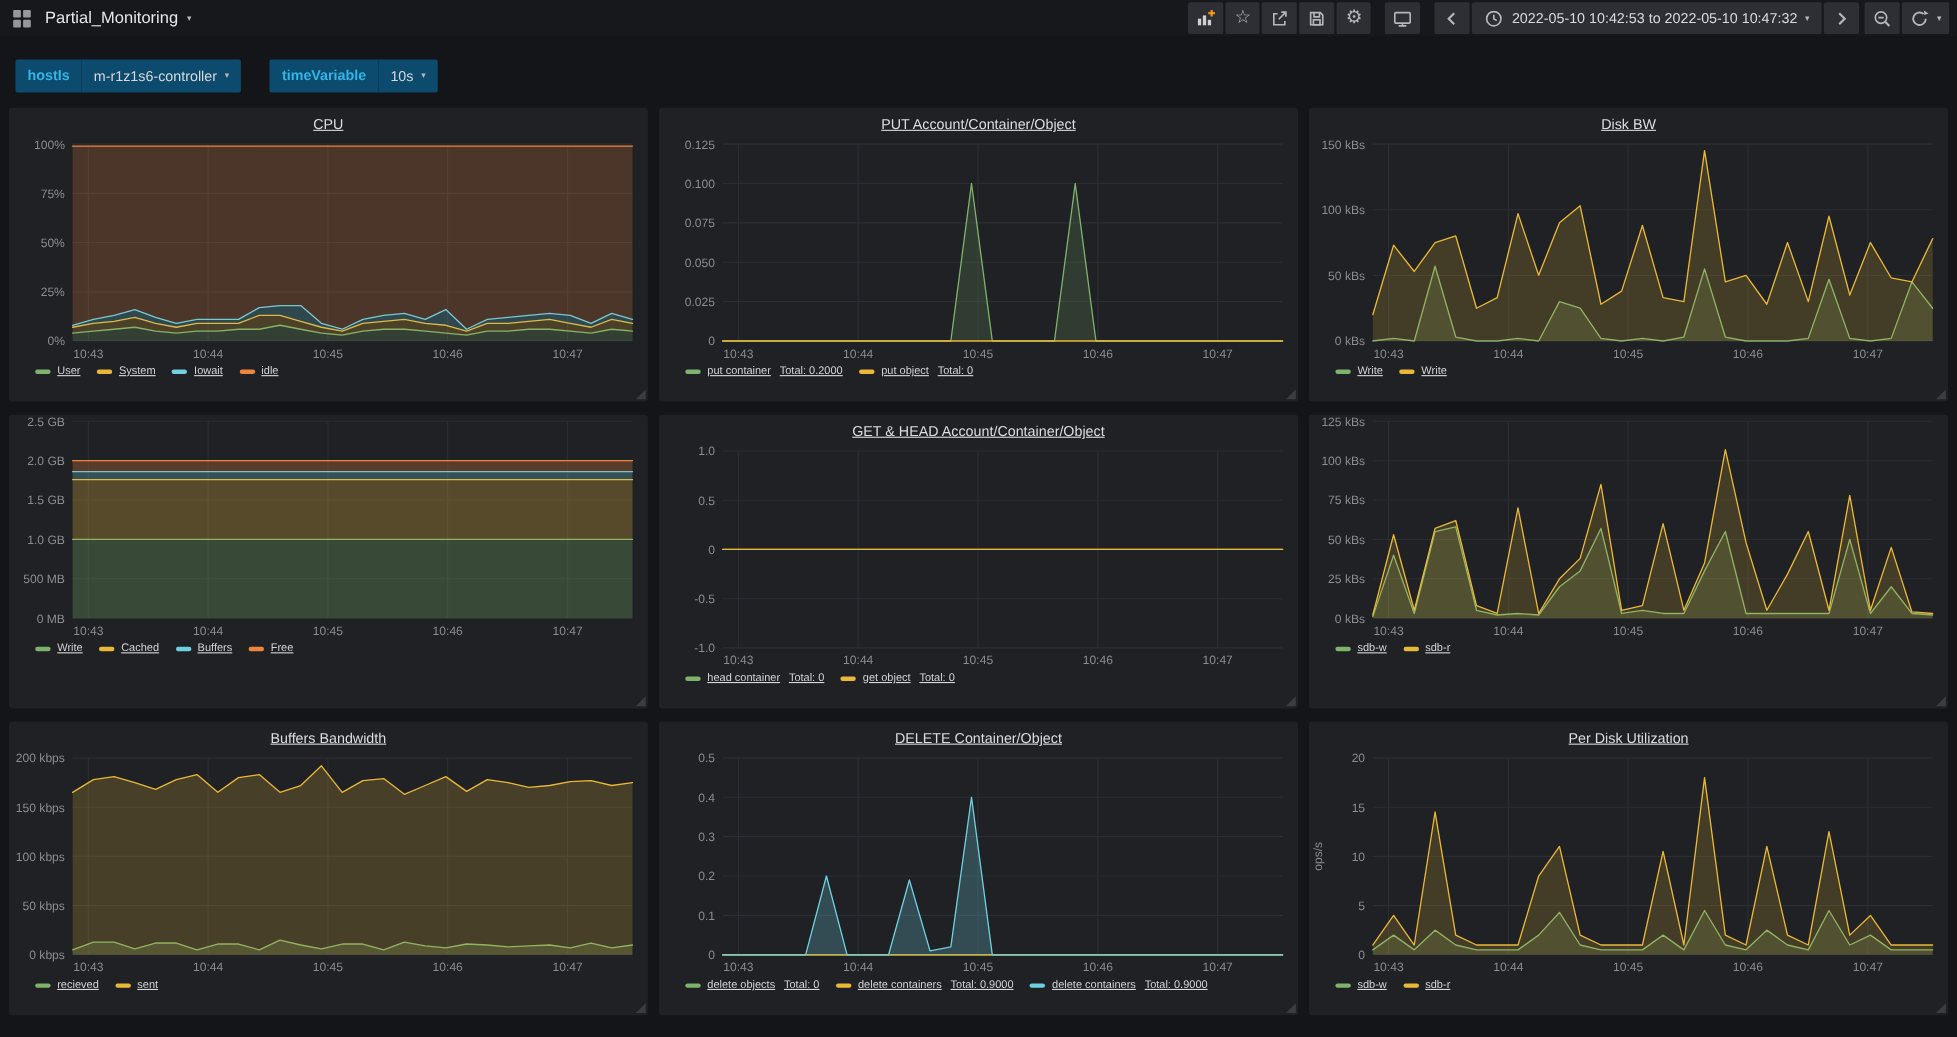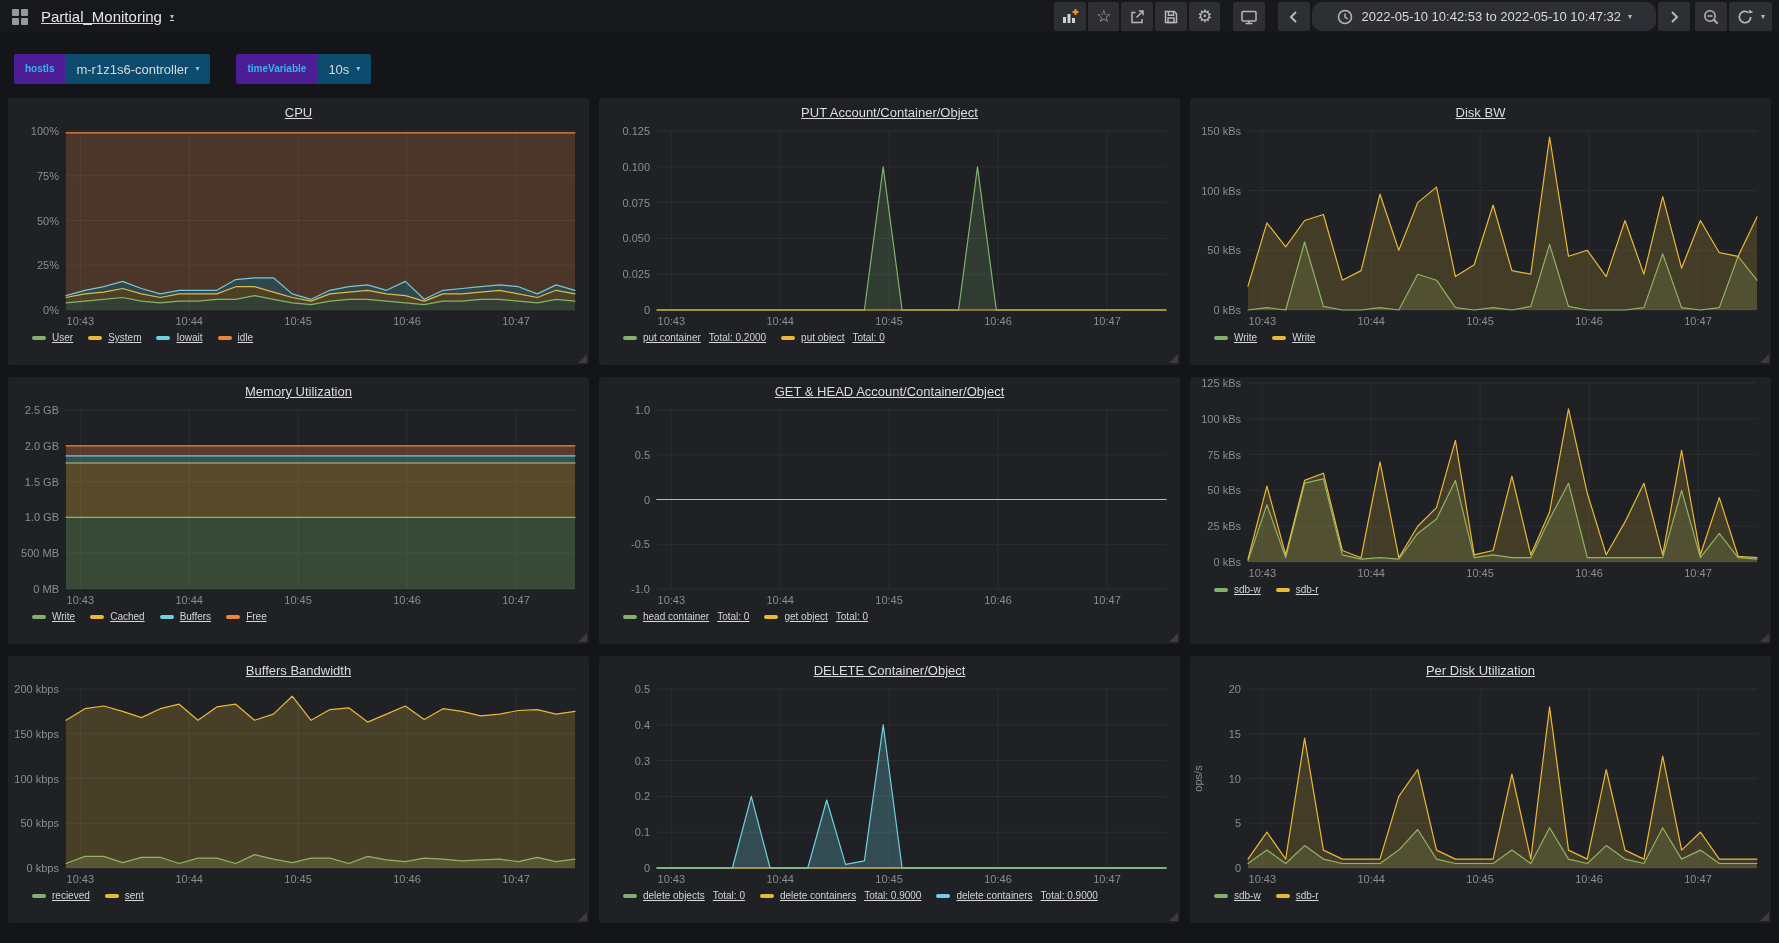--- a/index.html
+++ b/index.html
@@ -4,38 +4,38 @@
 <style>
   * { box-sizing: border-box; }
   html,body { margin:0; padding:0; }
   body {
     width:1779px; height:943px; overflow:hidden;
     background:#141518; color:#d8d9da;
     font-family:"Liberation Sans", sans-serif;
   }
   
   .navbar { height:33px; background:#17181b; display:flex; justify-content:space-between; align-items:center; padding:0 7px 0 10px; }
-  .nav-left { display:flex; align-items:center; gap:11px;text-decoration:underline; }
+  .nav-left { display:flex; align-items:center; gap:11px; }
   .plain-btn { background:none; border:none; padding:0; display:flex; align-items:center; cursor:pointer; }
   .dash-title { font-size:15px; color:#e6e7e8; display:flex; align-items:center; gap:8px; }
   .nav-right { display:flex; align-items:center; }
   .grp { display:flex; gap:2px; }
   .sep { width:13px; }
   .sep-s { width:5px; }
   .nav-btn { height:29px; min-width:31px; background:#2d2f34; border:none; border-radius:2px;
              display:flex; align-items:center; justify-content:center; gap:7px;
              color:#b6b7b9; cursor:pointer; padding:0 7px; }
   .icon-glyph { font-family:"DejaVu Sans", sans-serif; font-size:15px; color:#b6b7b9; line-height:1; }
   .icon-glyph.big { font-size:17px; }
   .caret { font-family:"DejaVu Sans", sans-serif; font-size:8px; color:#b6b7b9; line-height:1; }
-  .time-btn { font-size:13px; color:#d8d9da; padding:0 24px;border-radius:10px; }
+  .time-btn { font-size:13px; color:#d8d9da; padding:0 11px; }
   
   .submenu { display:flex; gap:26px; padding:21px 8px 6px 14px; }
   .variable { display:flex; align-items:stretch; }
-  .var-label { background:#4c1d95; color:#33b5e5; font-weight:700; font-size:10px;
+  .var-label { background:#0c4a6e; color:#33b5e5; font-weight:700; font-size:13px;
                padding:0 11px; height:30px; line-height:30px; border-radius:2px 0 0 2px; }
   .var-value { background:#0c4a6e; border:none; color:#d8d9da; font-size:13px; height:30px;
                padding:0 11px; display:flex; align-items:center; gap:7px; cursor:pointer;
                border-radius:0 2px 2px 0; }
   
   #dashboard { display:grid; grid-template-columns:repeat(3,1fr); grid-auto-rows:267px; gap:12px 10px; padding:8px;text-decoration:underline; }
   .panel { position:relative; background:#1f2124; border-radius:3px; display:flex; flex-direction:column; overflow:hidden; }
   .panel-title { margin:0; font-size:13px; font-weight:500; color:#dcdddf; text-align:center;
                  height:27px; line-height:29px; cursor:pointer; }
   svg.chart { display:block; width:100%; }
@@ -291,21 +291,20 @@
           <span>Write</span>
         </span>
         <span class="legend-item">
           <span class="dash" style="background: rgb(234, 184, 57);"></span>
           <span>Write</span>
         </span>
       </div>
       <span class="resize"></span>
     </section>
     <section class="panel">
-      <h2 class="panel-title">Memory Utilization</h2>
       <svg viewBox="0 0 581 205" height="205" class="chart">
         <line x1="58" x2="567" y1="185.0" y2="185.0" stroke="#2c2e33" stroke-width="1"></line>
         <line x1="58" x2="567" y1="149.2" y2="149.2" stroke="#2c2e33" stroke-width="1"></line>
         <line x1="58" x2="567" y1="113.4" y2="113.4" stroke="#2c2e33" stroke-width="1"></line>
         <line x1="58" x2="567" y1="77.6" y2="77.6" stroke="#2c2e33" stroke-width="1"></line>
         <line x1="58" x2="567" y1="41.8" y2="41.8" stroke="#2c2e33" stroke-width="1"></line>
         <line x1="58" x2="567" y1="6.0" y2="6.0" stroke="#2c2e33" stroke-width="1"></line>
         <line x1="72.3" x2="72.3" y1="6" y2="185" stroke="#2c2e33" stroke-width="1"></line>
         <line x1="181.2" x2="181.2" y1="6" y2="185" stroke="#2c2e33" stroke-width="1"></line>
         <line x1="290.1" x2="290.1" y1="6" y2="185" stroke="#2c2e33" stroke-width="1"></line>

